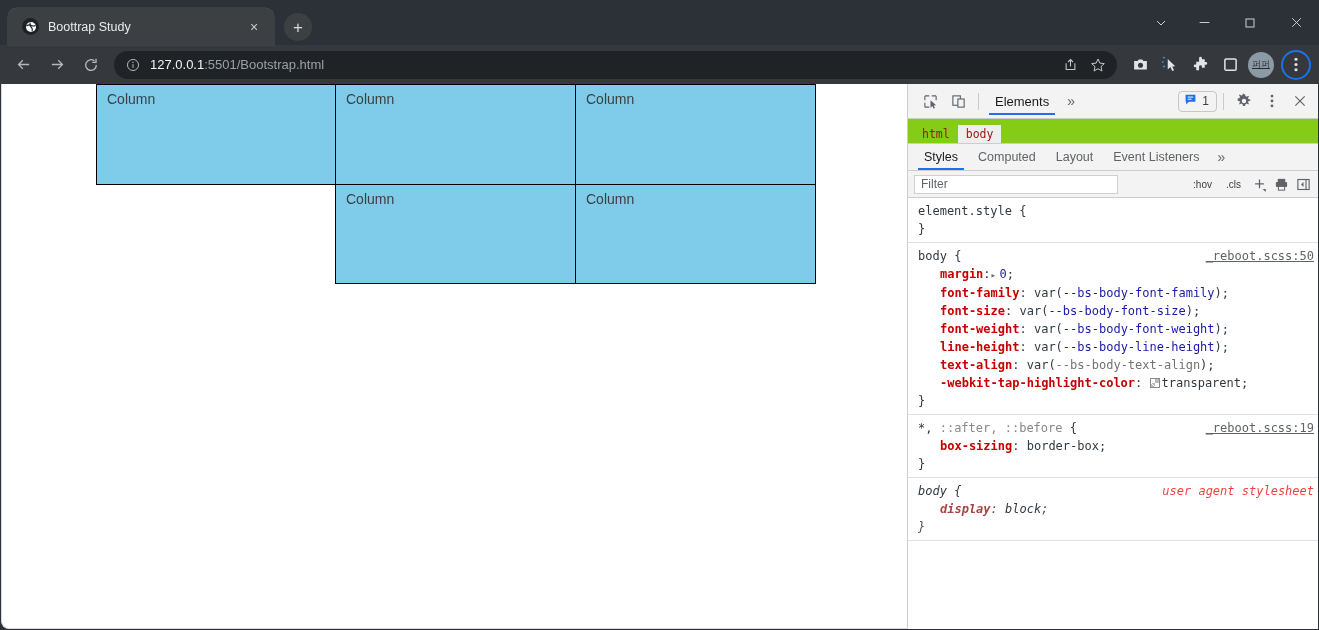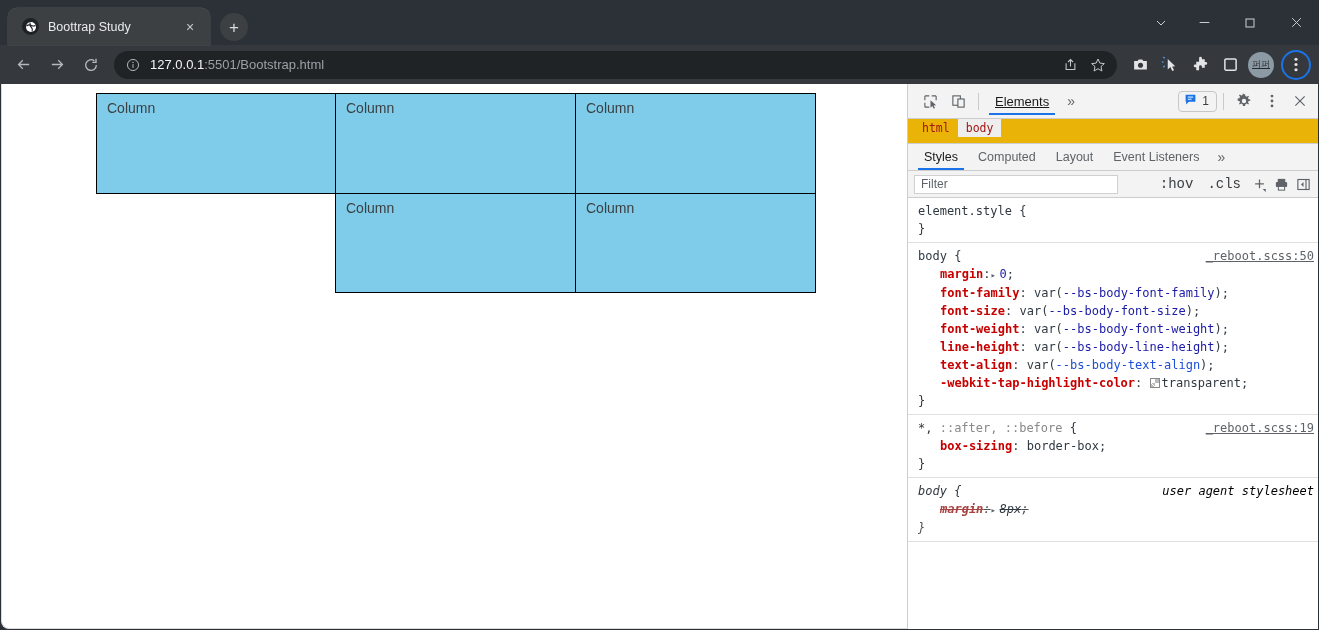--- a/index.html
+++ b/index.html
@@ -20,21 +20,21 @@
 
   
   .tabstrip {
     height: 45px;
     background: #2b3137;
     display: flex; align-items: flex-end;
     position: relative;
     padding-left: 8px;
   }
   .tab {
-    width: 202px; height: 37px;
+    width: 266px; height: 37px;
     background: #3c4043;
     border-radius: 9px 9px 0 0;
     display: flex; align-items: center;
     padding: 0 10px 0 14px;
     position: relative;
     box-shadow: 0 0 0 0.5px #4b5055;
   }
   .tab-favicon {
     width: 17px; height: 17px; flex: 0 0 17px;
     border-radius: 50%;
@@ -147,21 +147,21 @@
     width: 906px; flex: 0 0 906px;
     background: #ffffff;
     position: relative;
     overflow: hidden;
     border-bottom-left-radius: 8px;
     border-left: 1px solid #d9dadc;
     border-bottom: 1px solid #d9dadc;
   }
   .grid-wrap {
     position: absolute;
-    left: 94px; top: 0px; margin-top: 9px;
+    left: 94px; top: 0px;
   }
   .grid-row { display: flex; }
   .grid-row.row2 { margin-left: 239px; }
   .col-box {
     background: #7ecbea;
     border: 1px solid #000000;
     color: #3c4043;
     font-size: 14px;
     padding: 6px 0 0 10px;
   }
@@ -192,41 +192,40 @@
     width: 28px; height: 28px;
     display: flex; align-items: center; justify-content: center;
     color: #5f6368; border-radius: 3px;
   }
   .dt-sep { width: 1px; height: 17px; background: #cacaca; margin: 0 6px; flex: 0 0 1px; }
   .dt-tab {
     padding: 0 10px; height: 28px;
     display: flex; align-items: center;
     font-size: 13px; color: #5f6368;
     position: relative;
-    text-decoration: underline;
   }
   .dt-tab.active { color: #1a1a1a; }
   .dt-tab.active::after {
     content: ""; position: absolute; left: 4px; right: 4px; bottom: 0;
     height: 2px; background: #1a73e8;
   }
   .dt-more { color: #5f6368; font-size: 14px; padding: 0 8px; }
   .dt-spacer { flex: 1 1 auto; }
   .msg-badge {
     display: flex; align-items: center; gap: 5px;
     border: 1px solid #c7c7c7; border-radius: 4px;
     padding: 1px 7px 1px 5px; height: 21px;
     font-size: 12px; color: #3c4043;
   }
 
   .dt-crumbs {
     height: 25px; flex: 0 0 25px;
-    background: #eab308;
+    background: #84cc16;
     border-bottom: 1px solid #cdcdcd;
-    display: flex; align-items: flex-start;
+    display: flex; align-items: flex-end;
     padding-left: 6px;
     font-size: 12px;
   }
   .crumb {
     padding: 2px 8px;
     color: #a31515;
     font-family: "DejaVu Sans Mono", monospace;
     font-size: 11.5px;
   }
   .crumb.selected { background: #eeeeee; }
@@ -259,22 +258,22 @@
   }
   .filter-input {
     width: 204px; height: 19px;
     background: #ffffff;
     border: 1px solid #d0d0d0;
     font-size: 12px; color: #5f6368;
     display: flex; align-items: center;
     padding-left: 6px;
   }
   .fb-txt {
-    font-family: Liberation Mono, monospace;
-    font-size: 14px; color: #3c4043;
+    font-family: Liberation Sans, sans-serif;
+    font-size: 10px; color: #3c4043;
     padding: 0 7px;
   }
   .fb-icon {
     width: 22px; height: 22px;
     display: flex; align-items: center; justify-content: center;
     color: #5f6368;
   }
 
   .dt-styles {
     flex: 1 1 auto;
@@ -322,21 +321,21 @@
   .swatch.transparent {
     background-image:
       linear-gradient(45deg, #bbb 25%, transparent 25%, transparent 75%, #bbb 75%),
       linear-gradient(45deg, #bbb 25%, transparent 25%, transparent 75%, #bbb 75%);
     background-size: 8px 8px;
     background-position: 0 0, 4px 4px;
     background-color: #fff;
   }
   .rule.ua { font-style: italic; color: #505050; }
   .rule.ua .prop { color: #a84343; }
-  .rule.ua .origin { color: #000000; text-decoration: none; }
+  .rule.ua .origin { color: #ef4444; text-decoration: none; }
   .strike { text-decoration: line-through; }
 </style>
 </head>
 <body>
 
 <div class="browser">
 
   <div class="tabstrip">
 
     <div class="tab">
@@ -583,21 +582,21 @@
 
           <div class="decl"><span class="prop">font-family</span>: <span class="val">var(<span class="var">--bs-body-font-family</span>)</span>;</div>
 
           <div class="decl"><span class="prop">font-size</span>: <span class="val">var(<span class="var">--bs-body-font-size</span>)</span>;</div>
 
           <div class="decl"><span class="prop">font-weight</span>: <span class="val">var(<span class="var">--bs-body-font-weight</span>)</span>;</div>
 
           <div class="decl"><span class="prop">line-height</span>: <span class="val">var(<span class="var">--bs-body-line-height</span>)</span>;</div>
 
 
-          <div class="decl"><span class="prop">text-align</span>: <span class="val">var(<span class="var" style="color:#1d4ed8">--bs-body-text-align</span>)</span>;</div>
+          <div class="decl"><span class="prop">text-align</span>: <span class="val">var(<span class="var" style="color:#737373">--bs-body-text-align</span>)</span>;</div>
 
 
 
           <div class="decl"><span class="prop">-webkit-tap-highlight-color</span>: <span class="swatch transparent"></span><span class="val">transparent</span>;</div>
 
           <div>}</div>
         </div>
 
         <div class="rule">
           <div class="rule-head">
@@ -606,20 +605,20 @@
           </div>
           <div class="decl"><span class="prop">box-sizing</span>: <span class="val">border-box</span>;</div>
           <div>}</div>
         </div>
 
         <div class="rule ua">
           <div class="rule-head">
             <span class="selector"><span>body</span> {</span>
             <span class="origin">user agent stylesheet</span>
           </div>
-          <div class="decl"><span class="prop strike">margin</span><span class="strike">:</span><span class="expand">▸</span><span class="val strike">8px</span><span class="strike">;</span></div>
+          <div class="decl"><span class="prop">display</span>: <span class="val">block</span>;</div>
           <div>}</div>
         </div>
 
       </div>
     </div>
   </div>
 </div>
 
 </body></html>

